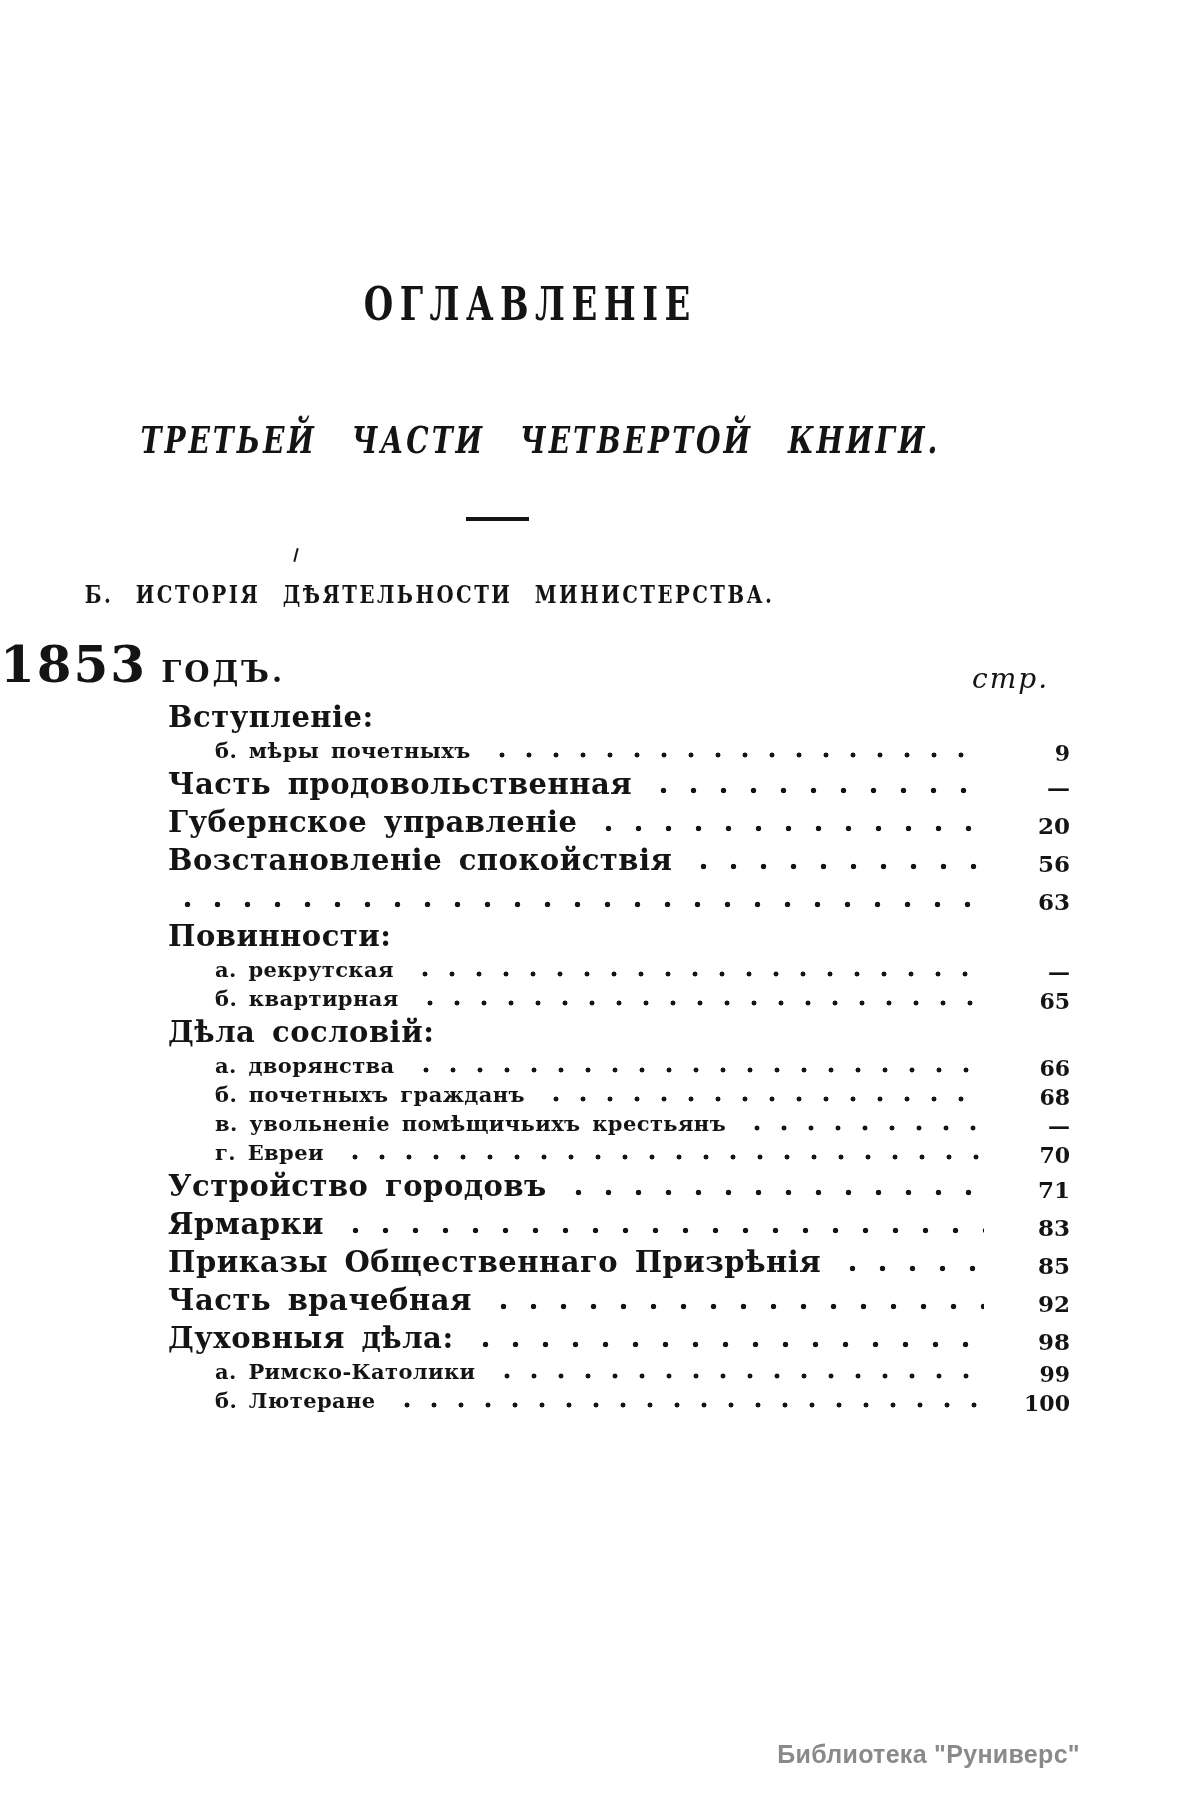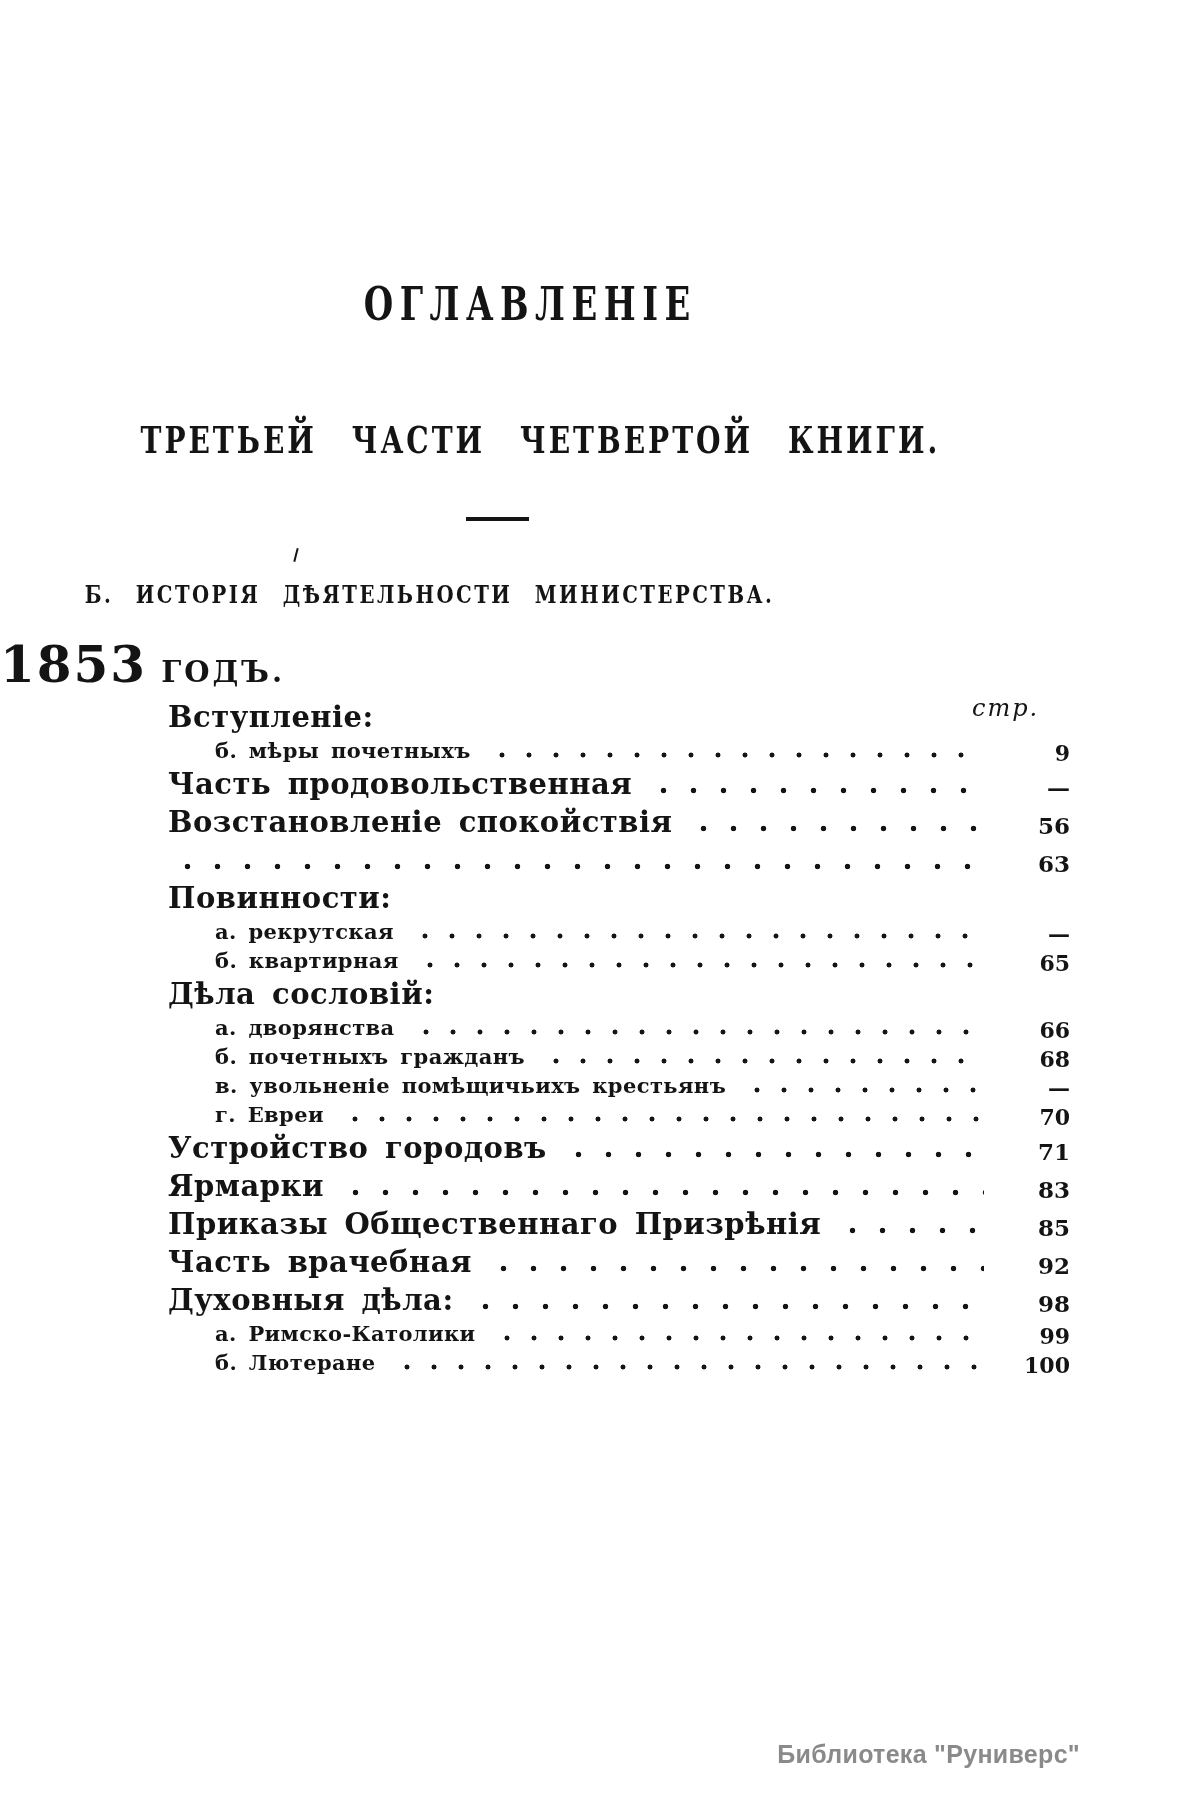--- a/index.html
+++ b/index.html
@@ -12,21 +12,21 @@
   }
   .abs { position: absolute; }
 
   
   .title-wrap { left: 0; top: 280px; width: 1060px; text-align: center; }
   .title-wrap .t {
     display: inline-block; font-size: 47px; font-weight: bold;
     letter-spacing: 9px; transform: scaleX(0.72); transform-origin: center;
     white-space: nowrap; line-height: 1;
   }
-  .subtitle-wrap { left: 0; top: 421px; width: 1020px; text-align: center; }
+  .subtitle-wrap { left: 0; top: 421px; width: 1020px; text-align: center; font-style: italic; }
   .subtitle-wrap .t {
     display: inline-block; font-size: 38px; font-weight: bold;
     letter-spacing: 4px; word-spacing: 30px; transform: scaleX(0.74);
     transform-origin: center; white-space: nowrap; line-height: 1;
   }
   .rule { left: 466px; top: 517px; width: 63px; height: 4px; background: var(--ink); }
   .artifact {
     left: 295px; top: 548px; width: 2px; height: 14px; background: var(--ink);
     transform: rotate(14deg);
   }
@@ -35,21 +35,21 @@
     display: inline-block; font-size: 24px; font-weight: bold;
     letter-spacing: 3px; word-spacing: 16px; transform: scaleX(0.82);
     transform-origin: center; white-space: nowrap; line-height: 1;
   }
   .year-wrap { left: 0; top: 640px; width: 1010px; white-space: nowrap; }
   .year-number { font-size: 50px; font-weight: bold; letter-spacing: 2px; line-height: 1; }
   .year-word {
     font-size: 29px; font-weight: bold; letter-spacing: 3px; margin-left: 14px;
     text-transform: uppercase;
   }
-  .str-label { left: 972px; top: 662px; font-style: italic; font-size: 24px; letter-spacing: 2px; margin-top: 32px; }
+  .str-label { left: 972px; top: 662px; font-style: italic; font-size: 28px; letter-spacing: 2px; }
 
   
   .toc { left: 168px; top: 702px; width: 930px; }
   .toc-row { display: flex; align-items: flex-start; gap: 12px; }
   .toc-row.top { height: 38px; font-size: 29px; font-weight: bold; }
   .toc-row.sub { height: 29px; font-size: 21px; font-weight: bold; padding-left: 47px; }
   .toc-label { white-space: nowrap; line-height: 1.05; }
   .top .toc-label { letter-spacing: 0.5px; word-spacing: 6px; }
   .sub .toc-label { letter-spacing: 0.4px; word-spacing: 4px; }
   .leader {
@@ -111,20 +111,25 @@
     <span class="toc-label">б. мѣры почетныхъ</span>
     <span class="leader"></span>
     <span class="page-num">9</span>
   </div>
     <div class="toc-row top">
     <span class="toc-label">Часть продовольственная</span>
     <span class="leader"></span>
     <span class="page-num">—</span>
   </div>
     <div class="toc-row top">
+    <span class="toc-label">Губернское управленіе</span>
+    <span class="leader"></span>
+    <span class="page-num">20</span>
+  </div>
+    <div class="toc-row top">
     <span class="toc-label">Возстановленіе спокойствія</span>
     <span class="leader"></span>
     <span class="page-num">56</span>
   </div>
     <div class="toc-row top">
     <span class="leader"></span>
     <span class="page-num">63</span>
   </div>
     <div class="toc-row top">
     <span class="toc-label">Повинности:</span>

